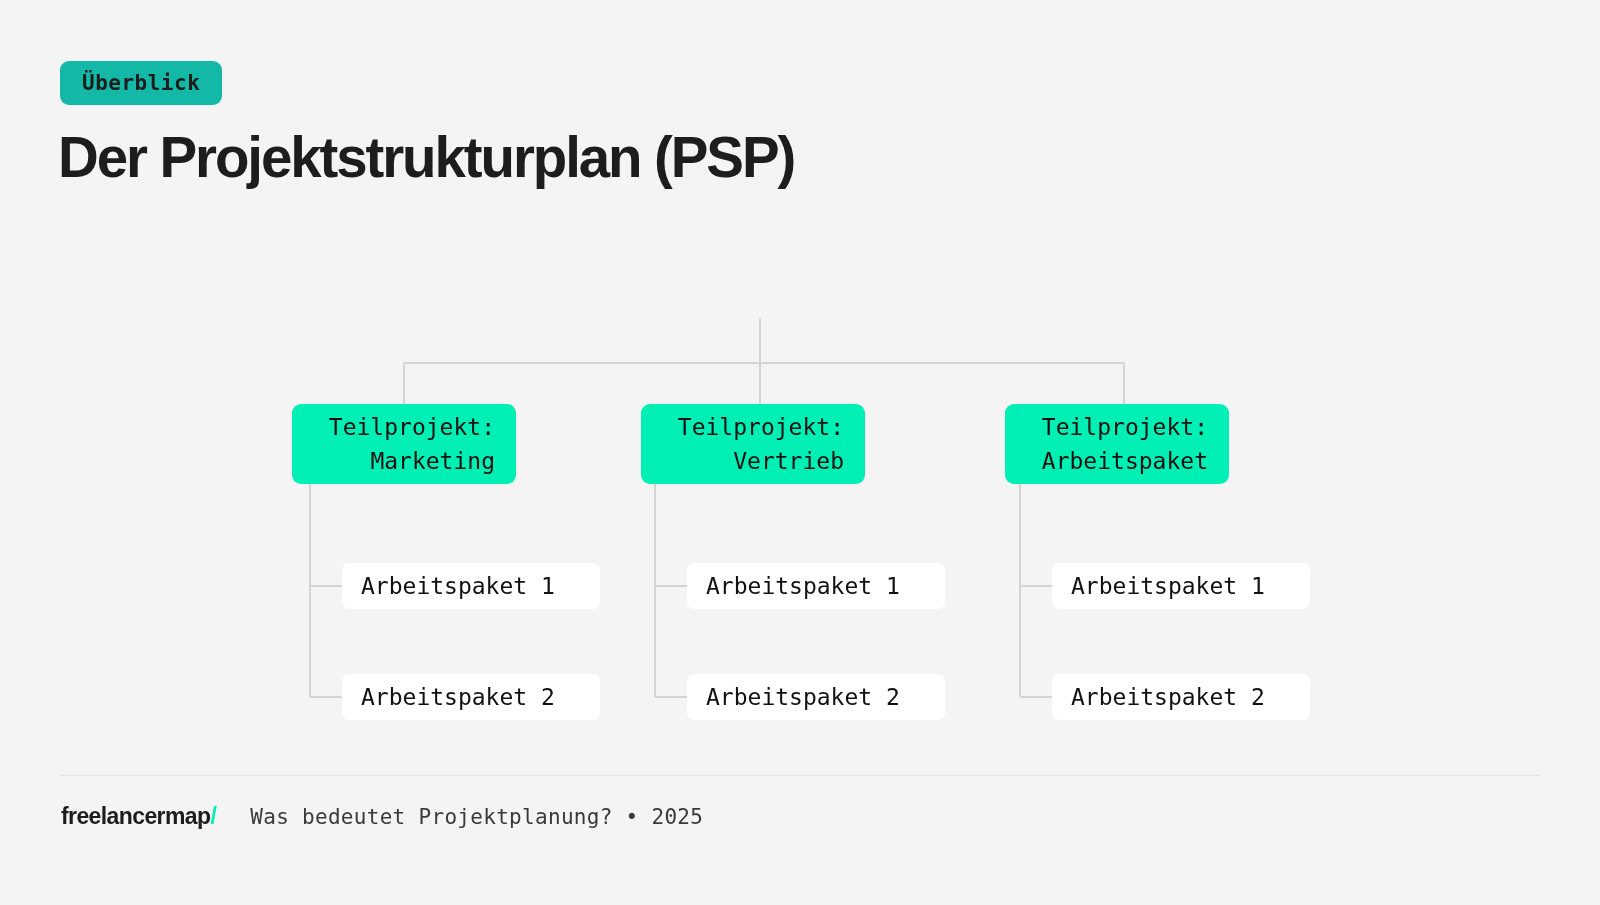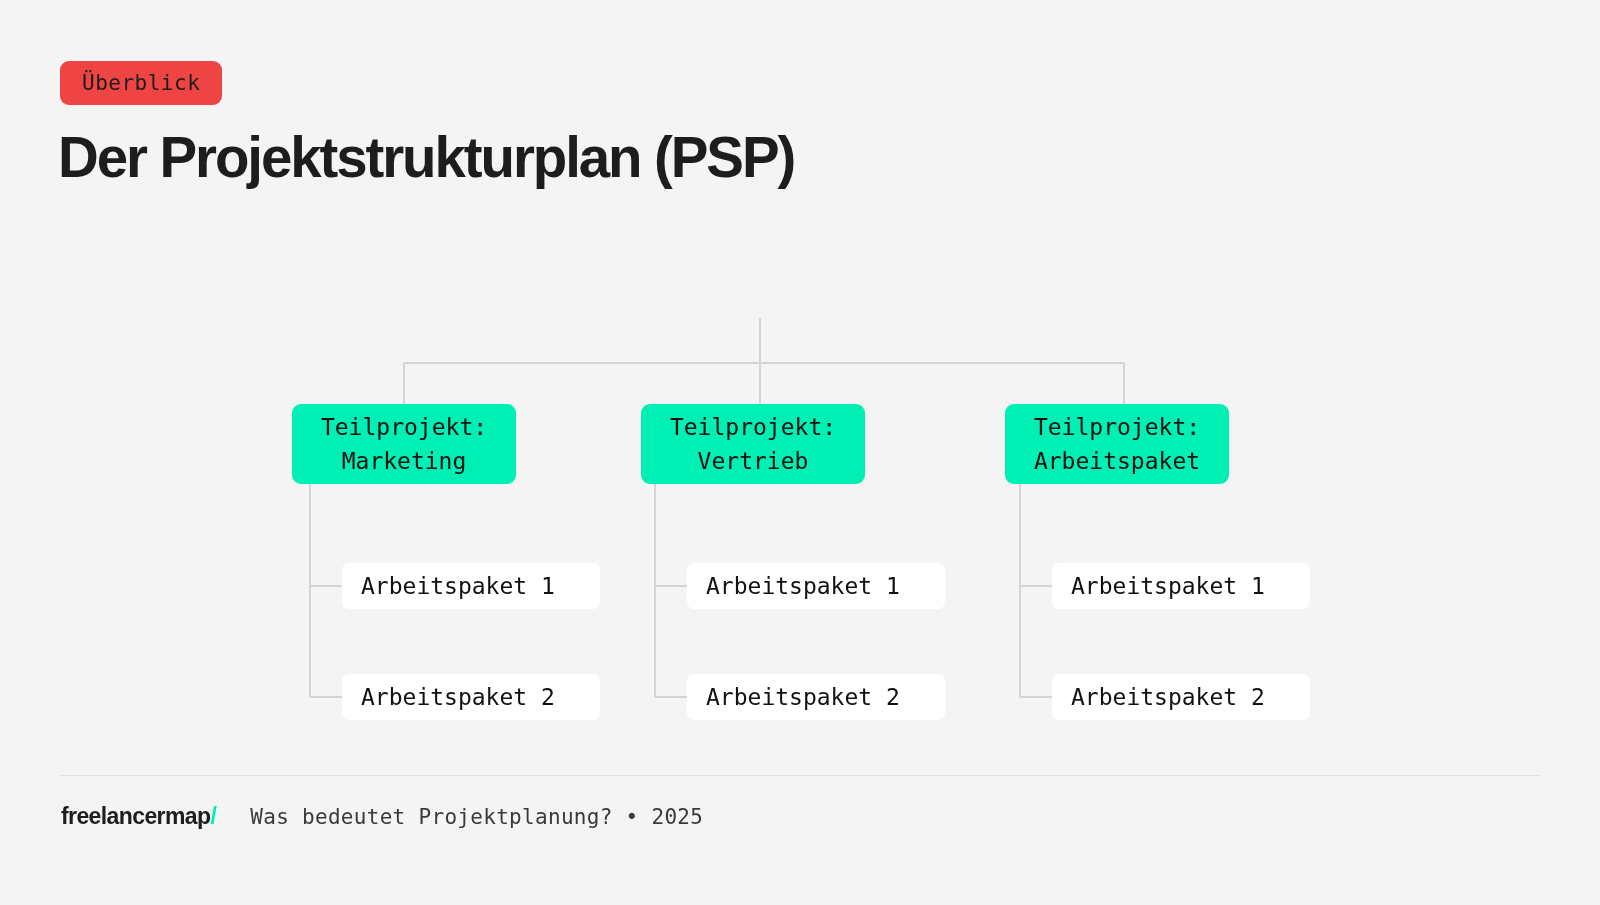--- a/index.html
+++ b/index.html
@@ -27,27 +27,28 @@
   
   .badge {
     position: absolute;
     left: 60px;
     top: 61px;
     height: 44px;
     box-sizing: border-box;
     display: flex;
     align-items: center;
     padding: 0 22px;
-    background: #ef4444;
+    background: #14b8a6;
     border-radius: 9px;
     font-family: "DejaVu Sans Mono", "Liberation Mono", monospace;
     font-size: 21px;
     letter-spacing: 0.5px;
     color: #1d1d1d;
     white-space: nowrap;
+    font-weight: bold;
   }
 
   .page-title {
     position: absolute;
     left: 58px;
     top: 124px;
     margin: 0;
     font-family: "Liberation Sans", sans-serif;
     font-weight: 700;
     font-size: 57px;
@@ -88,21 +89,21 @@
     align-items: center;
     padding: 0 22px;
   }
 
   .node-branch {
     background: #00efb4;
     border-radius: 9px;
     font-size: 23px;
     line-height: 34px;
     padding: 0 21px;
-    align-items: center;
+    align-items: flex-end;
   }
 
   .node-leaf {
     background: #ffffff;
     border-radius: 7px;
     font-size: 23px;
     padding: 0 19px;
     align-items: flex-start;
     justify-content: center;
     text-align: center;

